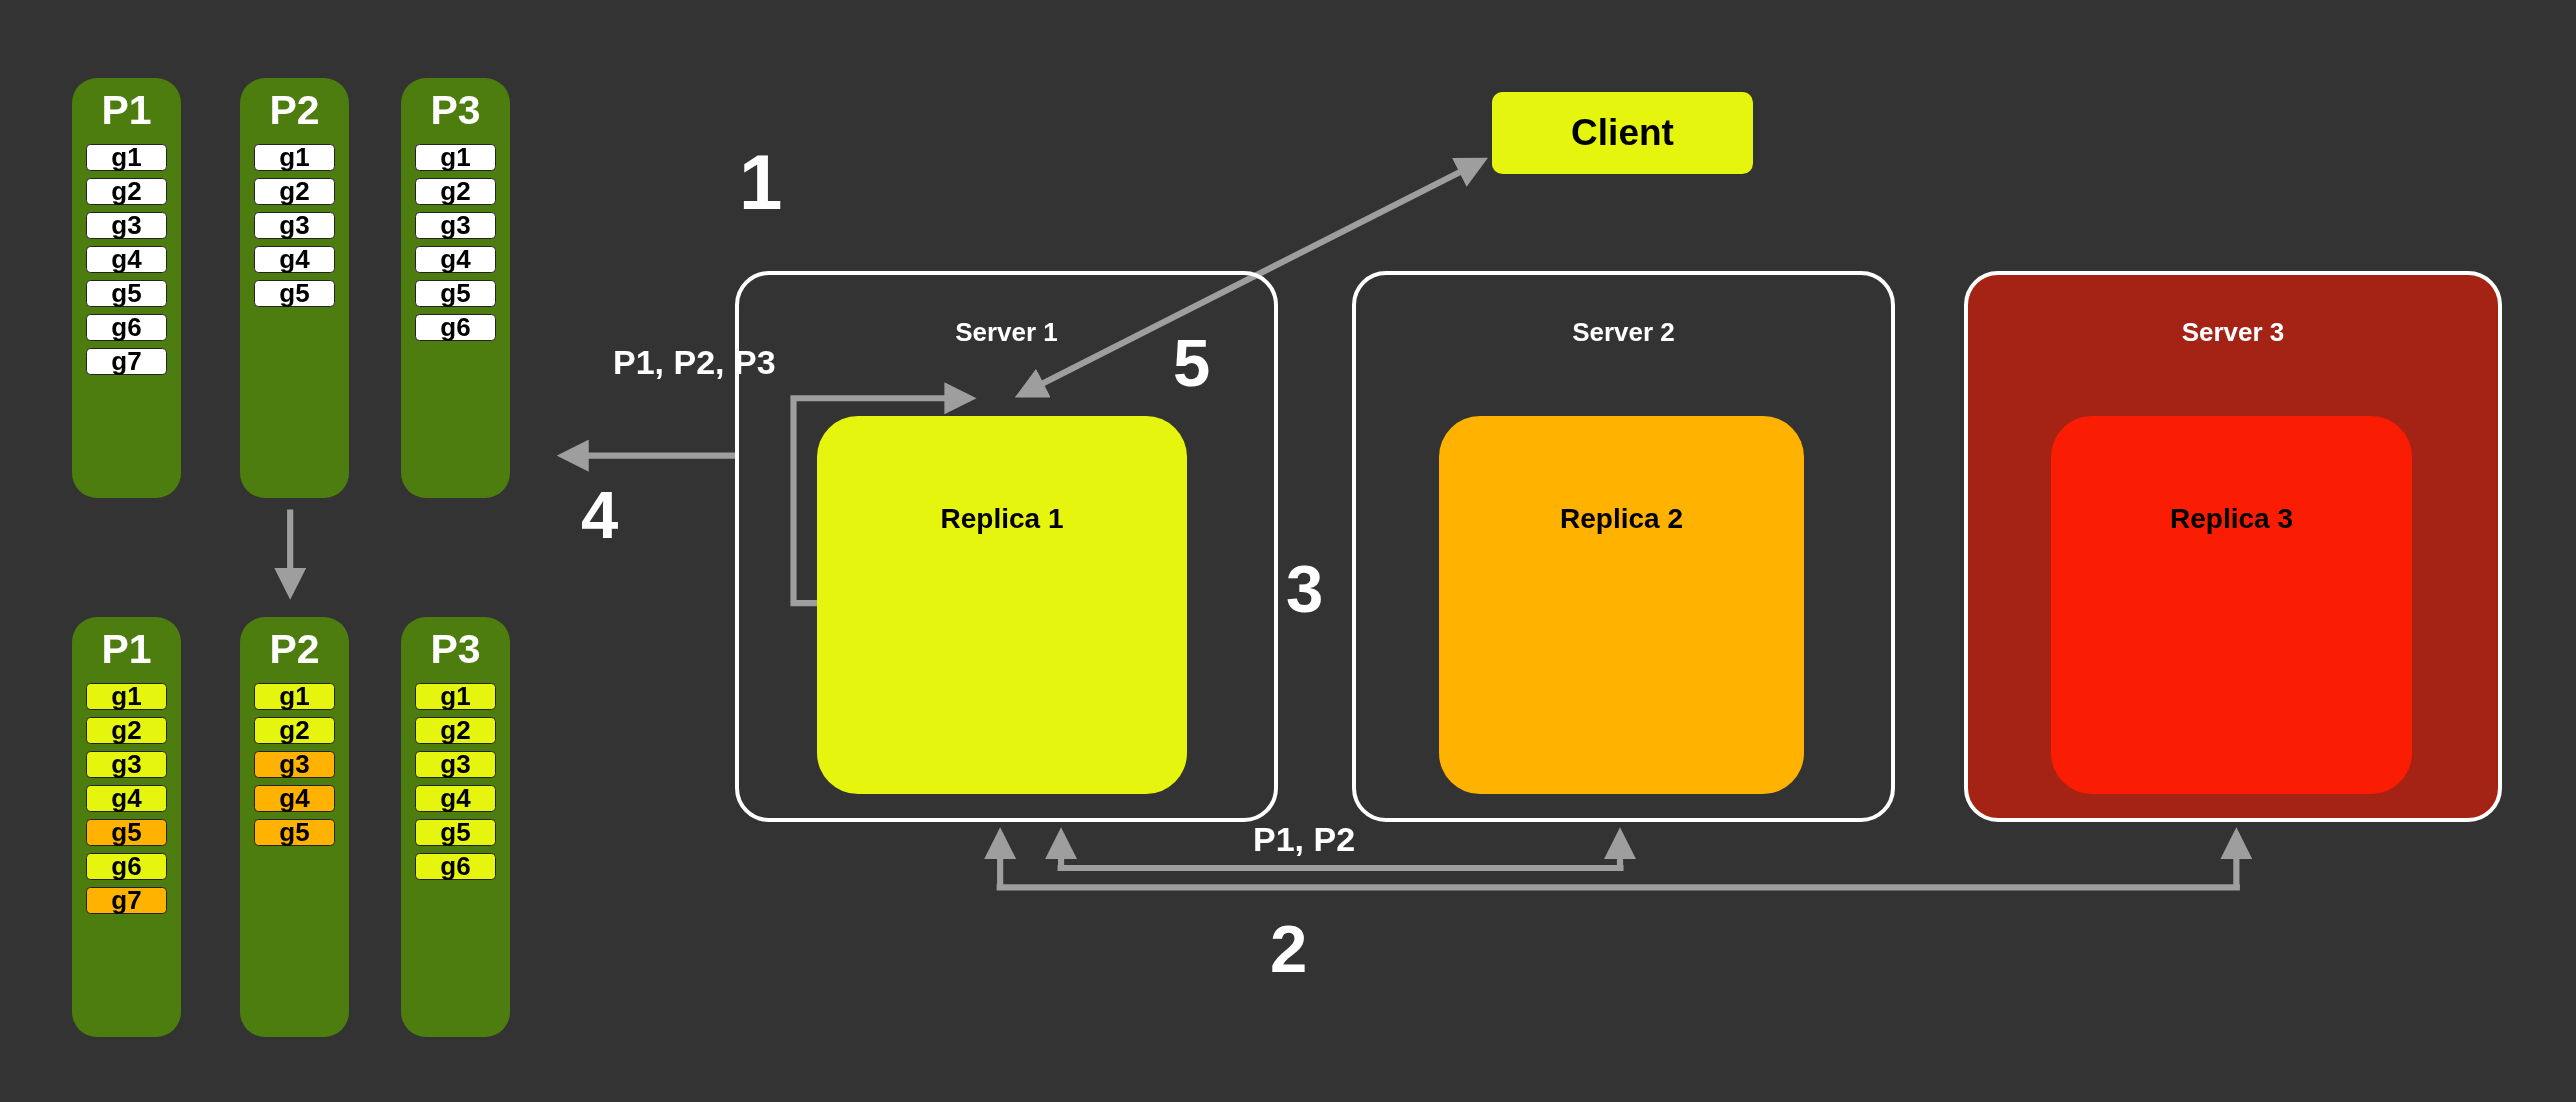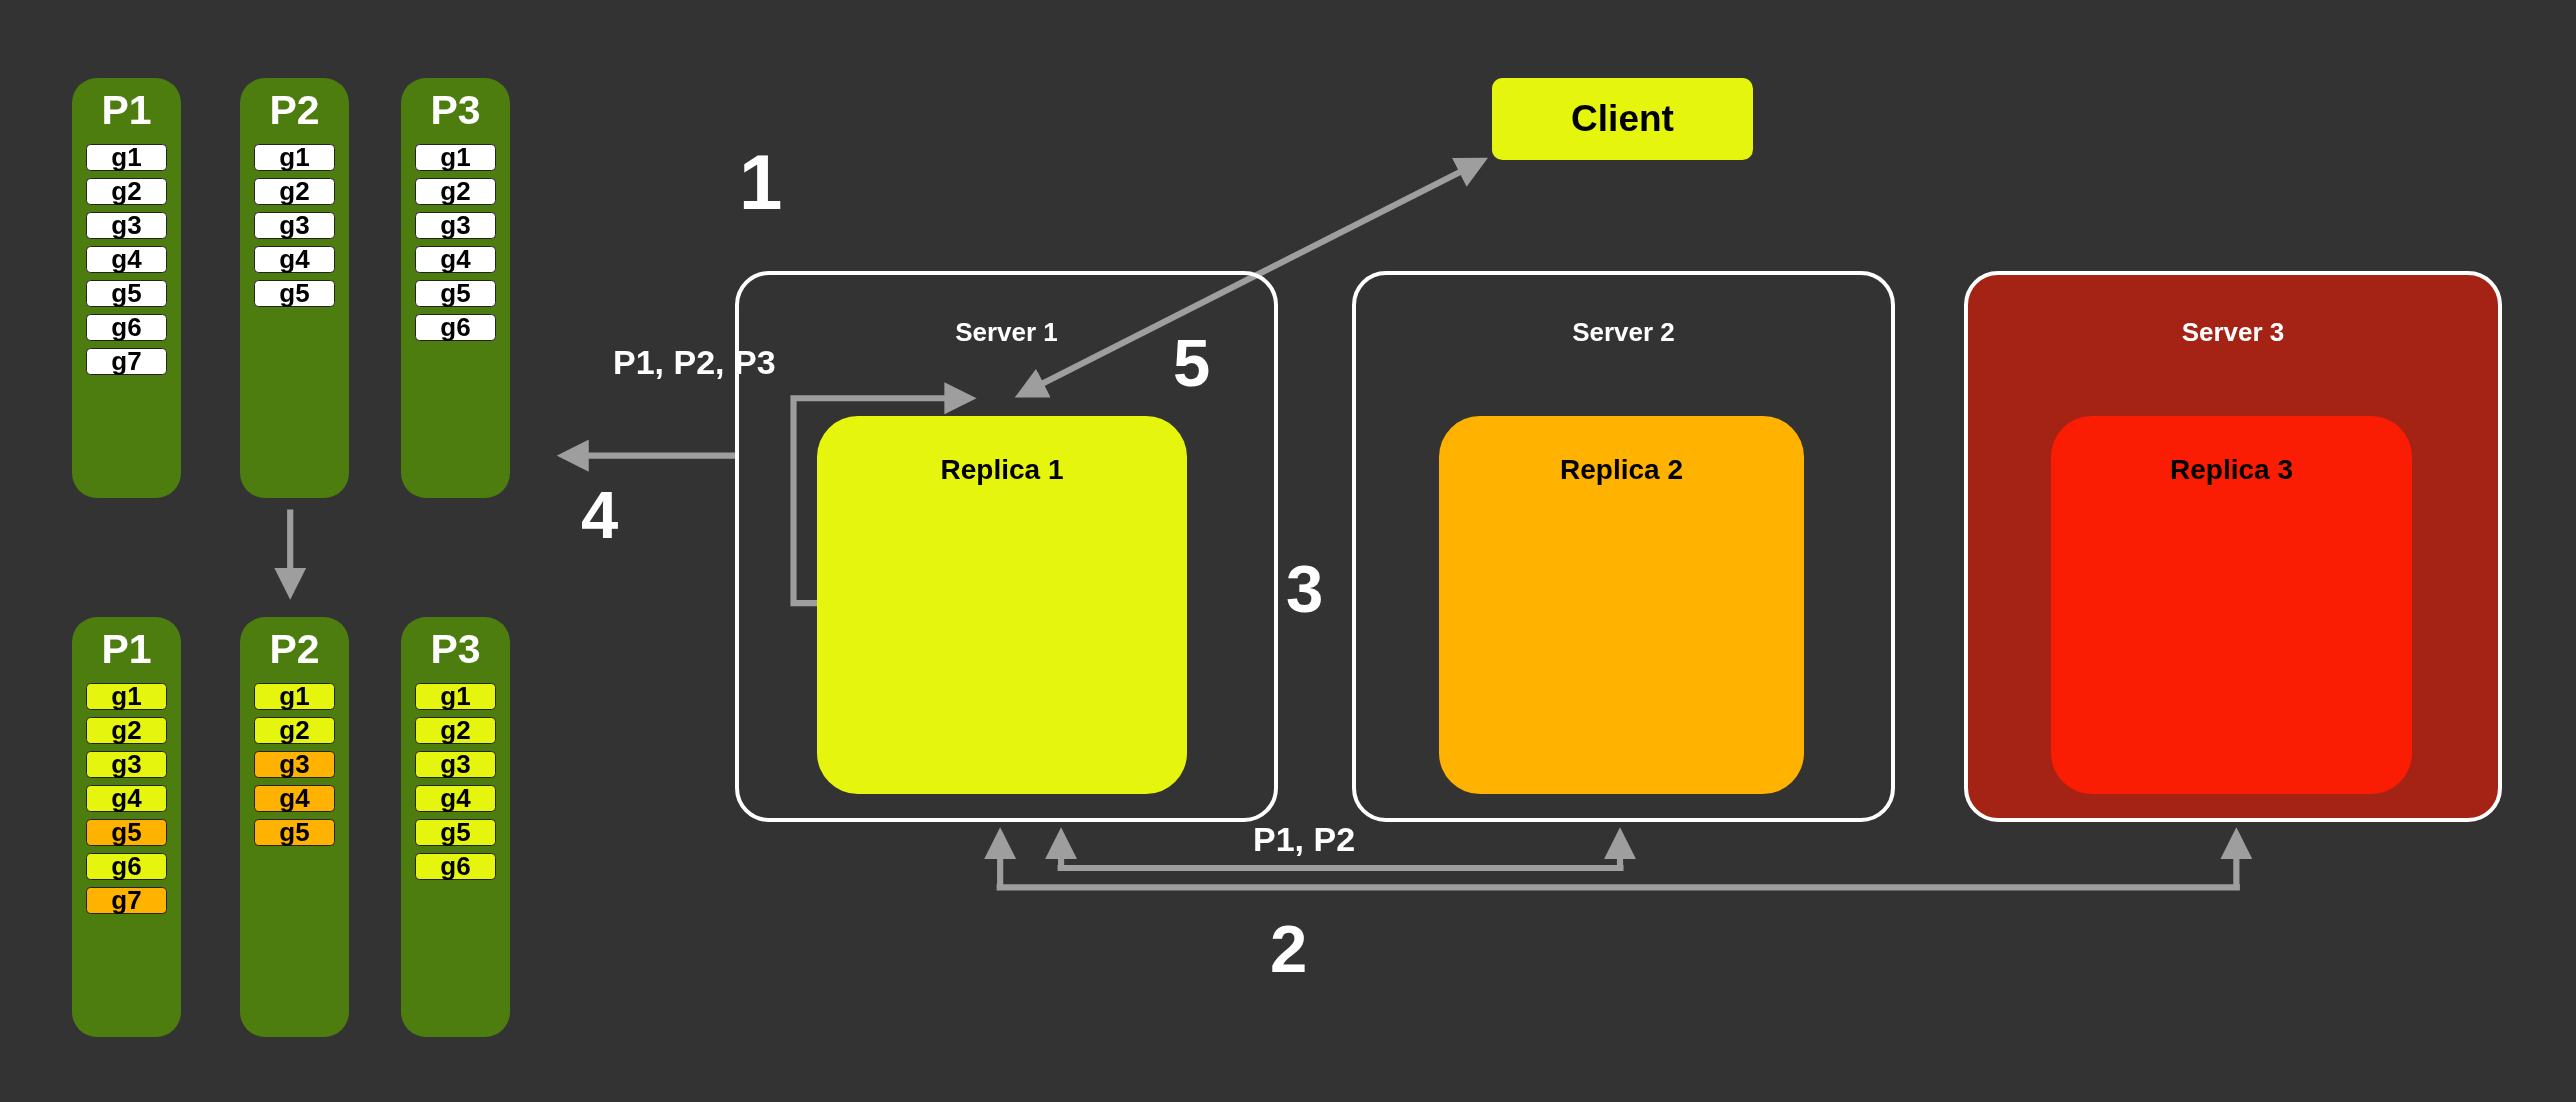--- a/index.html
+++ b/index.html
@@ -8,28 +8,28 @@
   .canvas { position:relative; width:2576px; height:1102px; background:#333333; overflow:hidden; }
   .arrows { position:absolute; left:0; top:0; }
 
   .pill { position:absolute; width:109px; height:420px; background:#4d7c0f; border-radius:25px;
           display:flex; flex-direction:column; align-items:center; padding-top:8.8px; }
   .pill-header { color:#ffffff; font-size:41px; line-height:1.15; margin-bottom:7px; }
   .cells { display:flex; flex-direction:column; align-items:center; }
   .cell { width:81px; height:27px; margin:3.5px 0; border:1.8px solid #222222; border-radius:4.4px;
           color:#000000; font-size:26px; display:flex; align-items:center; justify-content:center; }
 
-  .client { position:absolute; left:1492px; top:78px; width:261px; height:82px; border-radius:10.6px;
+  .client { position:absolute; left:1492px; top:92px; width:261px; height:82px; border-radius:10.6px;
             display:flex; align-items:center; justify-content:center; font-size:37px; color:#000000; }
 
   .server { position:absolute; top:271px; height:551px; border:4.4px solid #ffffff; border-radius:34px; }
   .server-label { text-align:center; margin-top:42px; color:#ffffff; font-size:26px; }
 
   .replica { position:absolute; top:416px; height:378px; border-radius:41px; text-align:center;
-             color:#000000; font-size:28px; padding-top:38px; }
+             color:#000000; font-size:28px; padding-top:87px; }
 
   .num { position:absolute; color:#ffffff; line-height:1; }
   .small-label { position:absolute; color:#ffffff; font-size:34px; line-height:1; white-space:nowrap; }
 </style>
 </head>
 <body>
 
 <div class="canvas">
 
   <svg class="arrows" width="2576" height="1102" viewBox="0 0 2916 1248">

